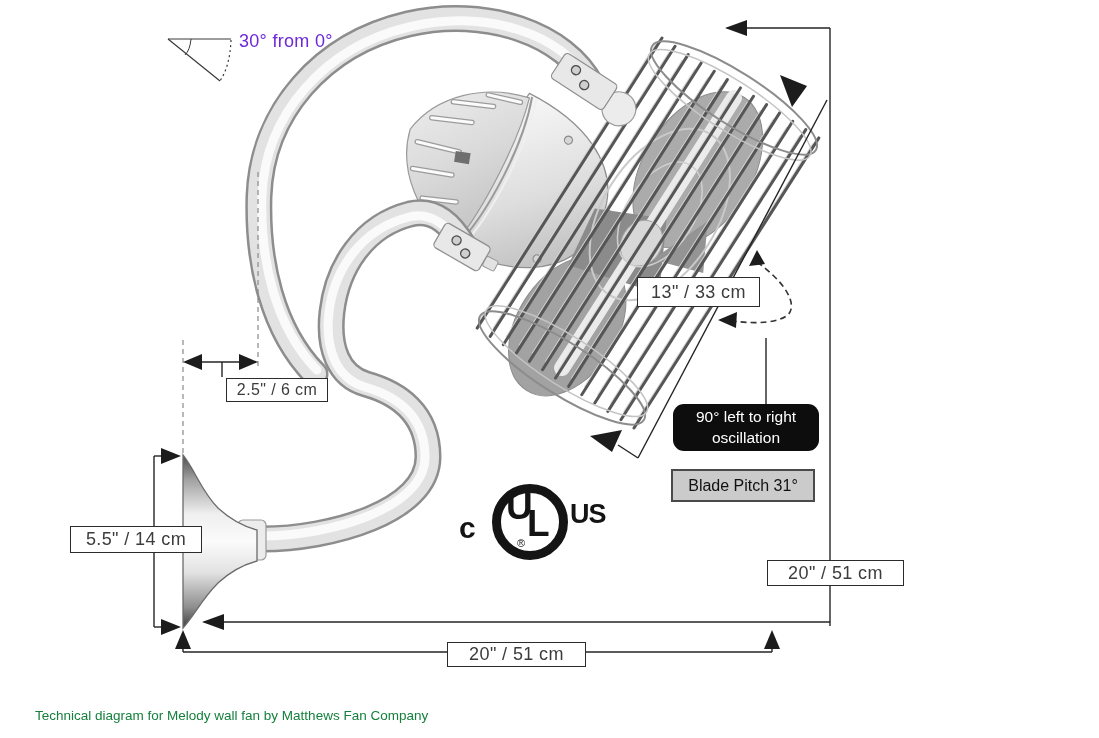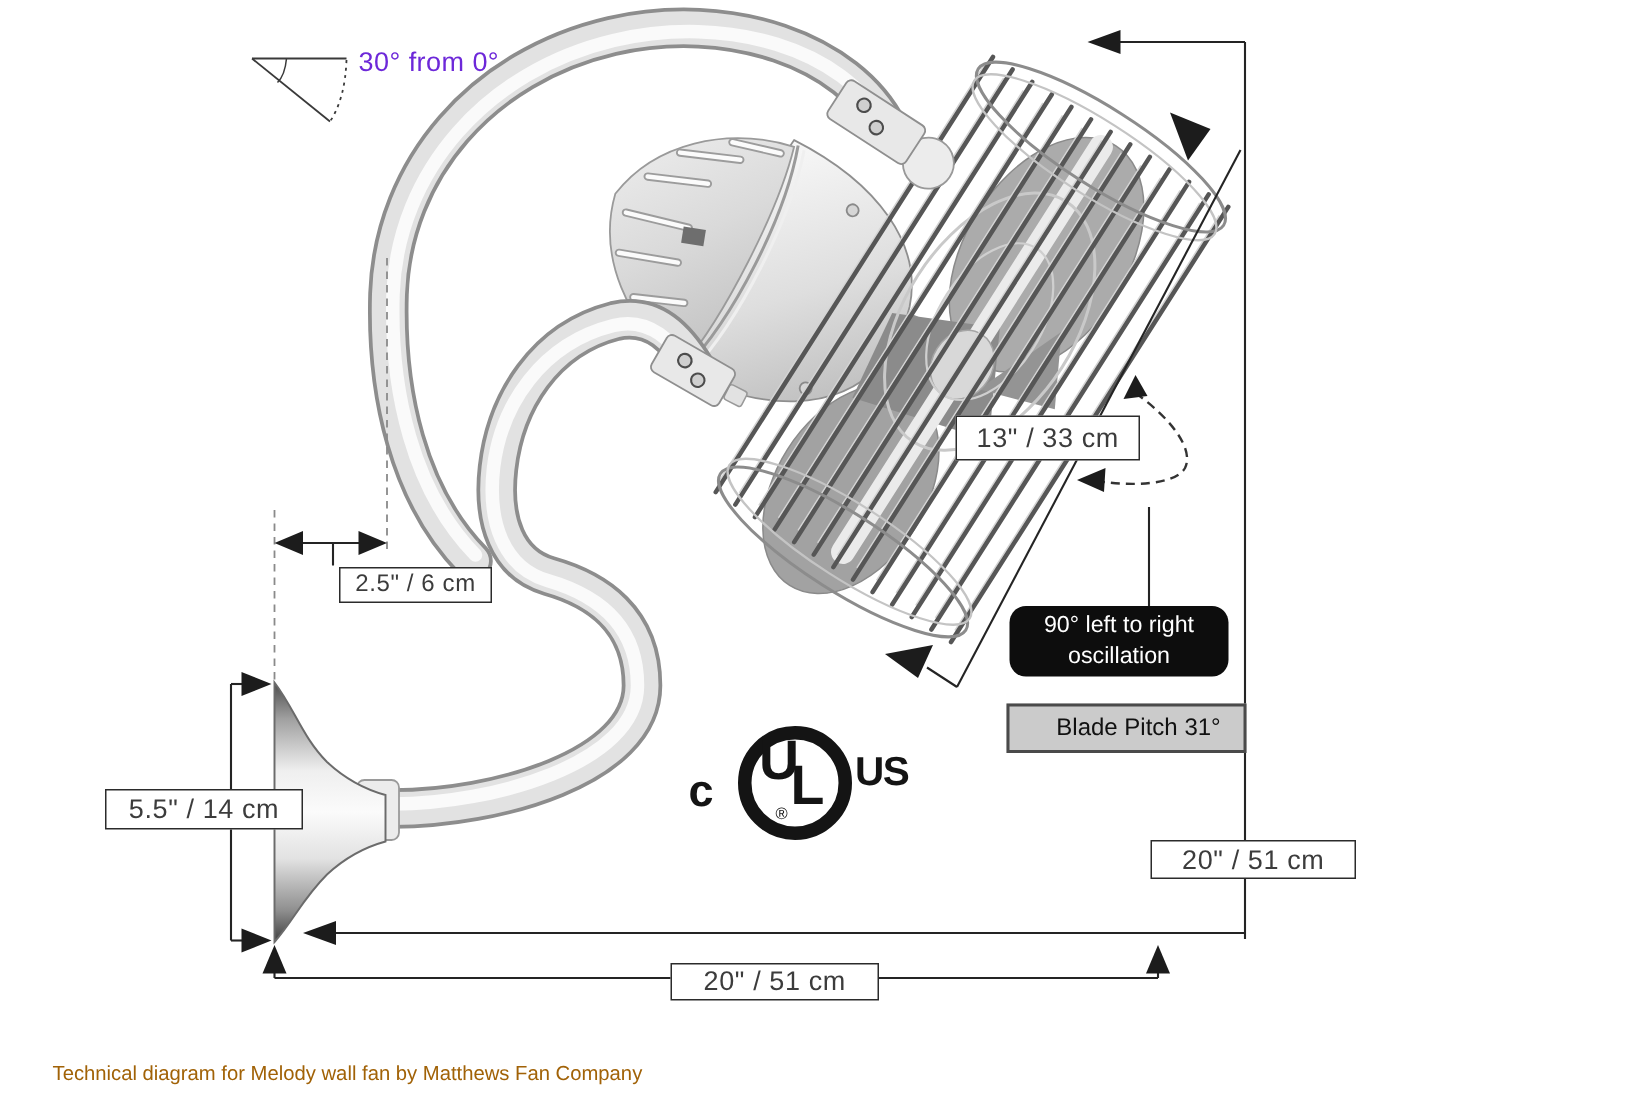--- a/index.html
+++ b/index.html
@@ -6,21 +6,21 @@
   #stage{position:relative;width:1099px;height:738px;background:#fff;overflow:hidden;
          font-family:"Liberation Sans","DejaVu Sans",sans-serif;}
   #art{position:absolute;left:0;top:0;}
   .lbl{position:absolute;background:#fff;border:1.6px solid #2b2b2b;display:flex;
        align-items:center;justify-content:center;font-size:18px;color:#3c3c3c;
        letter-spacing:.4px;white-space:nowrap;}
   .badge-black{position:absolute;left:673px;top:404px;width:146px;height:47px;border-radius:11px;
        color:#fff;display:flex;flex-direction:column;align-items:center;justify-content:center;
        font-size:15.5px;line-height:1.3;}
   .badge-gray{position:absolute;left:671px;top:469px;width:140px;height:29px;border:2px solid #4a4a4a;
-       display:flex;align-items:center;justify-content:center;font-size:16px;color:#111;padding-left:16px;}
+       display:flex;align-items:center;justify-content:center;font-size:16px;color:#111;}
   #angle-note{position:absolute;left:239px;top:31px;font-size:18px;color:#6d28d9;letter-spacing:.3px;}
   #caption{position:absolute;left:35px;top:708px;font-size:13.5px;}
   
   #ul-logo{position:absolute;left:458px;top:482px;width:170px;height:84px;color:#141414;}
   #ul-logo .ring{position:absolute;left:34px;top:2px;width:58px;height:58px;border:9px solid #141414;border-radius:50%;}
   #ul-logo .u{position:absolute;left:48px;top:4px;font-size:37px;font-weight:bold;}
   #ul-logo .l{position:absolute;left:69px;top:21px;font-size:37px;font-weight:bold;}
   #ul-logo .reg{position:absolute;left:59px;top:55px;font-size:11px;}
   #ul-logo .c{position:absolute;left:1px;top:29px;font-size:30px;font-weight:bold;}
   #ul-logo .us{position:absolute;left:112px;top:17px;font-size:27px;font-weight:bold;letter-spacing:-1px;}
@@ -232,15 +232,15 @@
 
 <div id="ul-logo">
   <span class="c">c</span>
   <div class="ring"></div>
   <span class="u">U</span>
   <span class="l">L</span>
   <span class="reg">®</span>
   <span class="us">US</span>
 </div>
 
-<div id="caption" style="color: #a16207;">Technical diagram for Melody wall fan by Matthews Fan Company</div>
+<div id="caption" style="color: #15803d;">Technical diagram for Melody wall fan by Matthews Fan Company</div>
 
 </div>
 
 </body></html>

